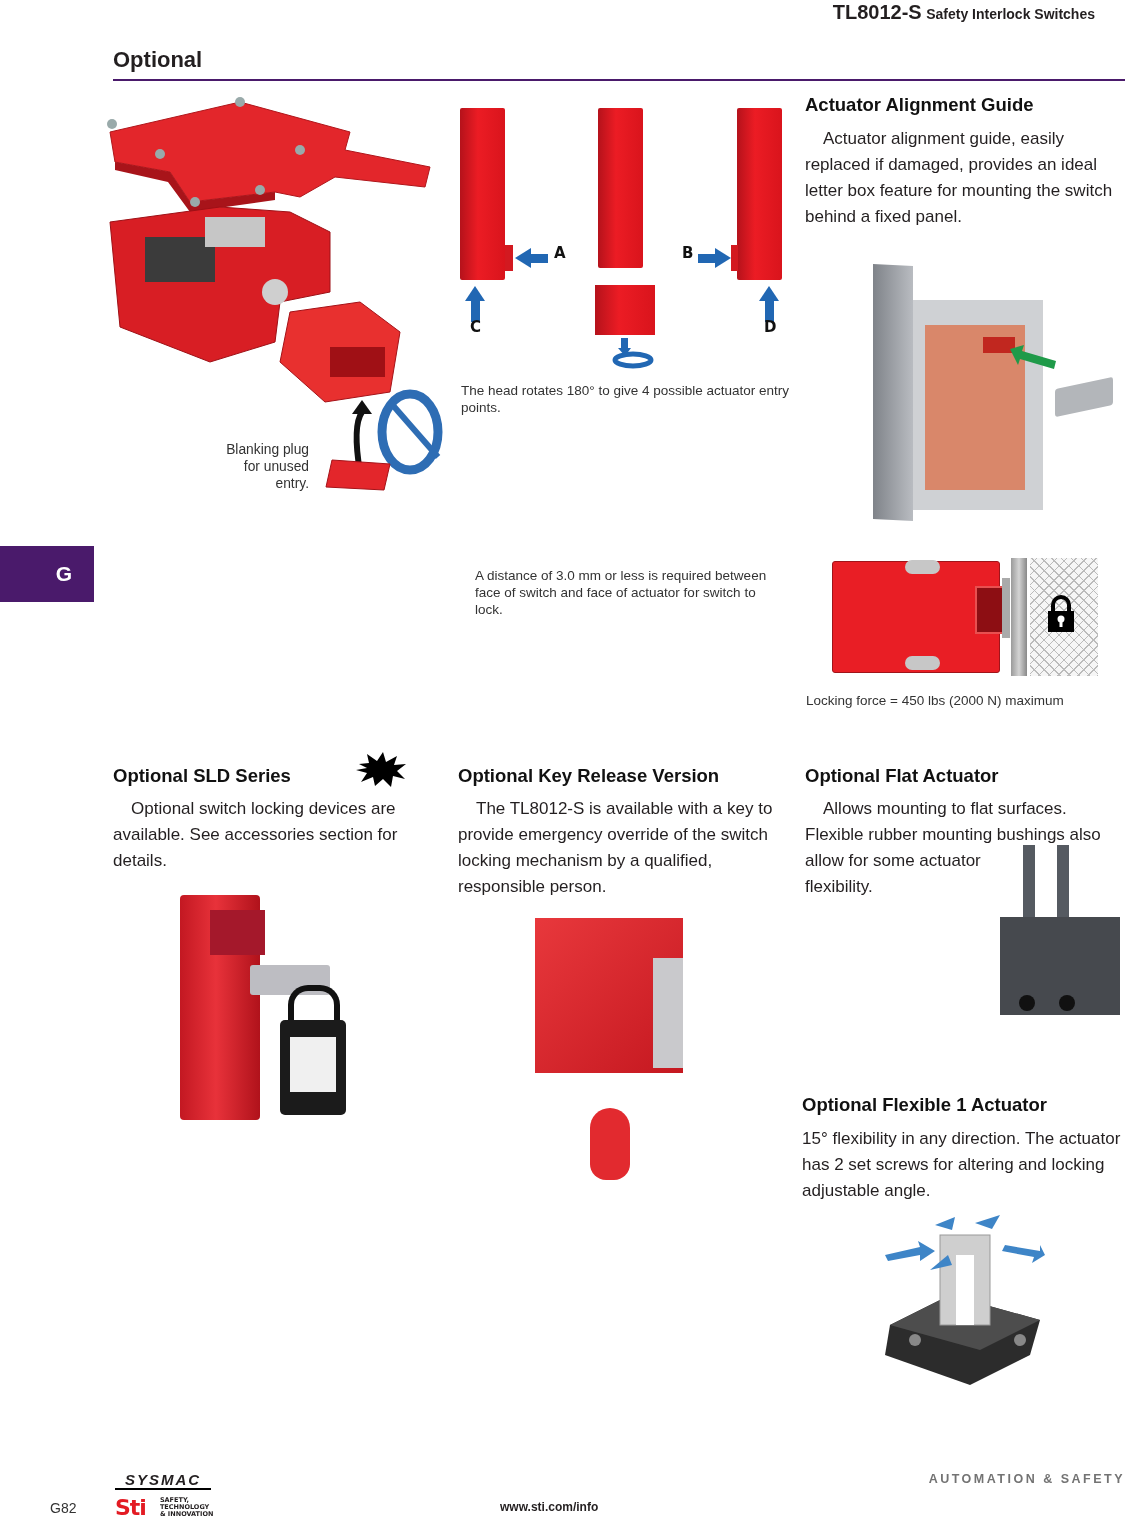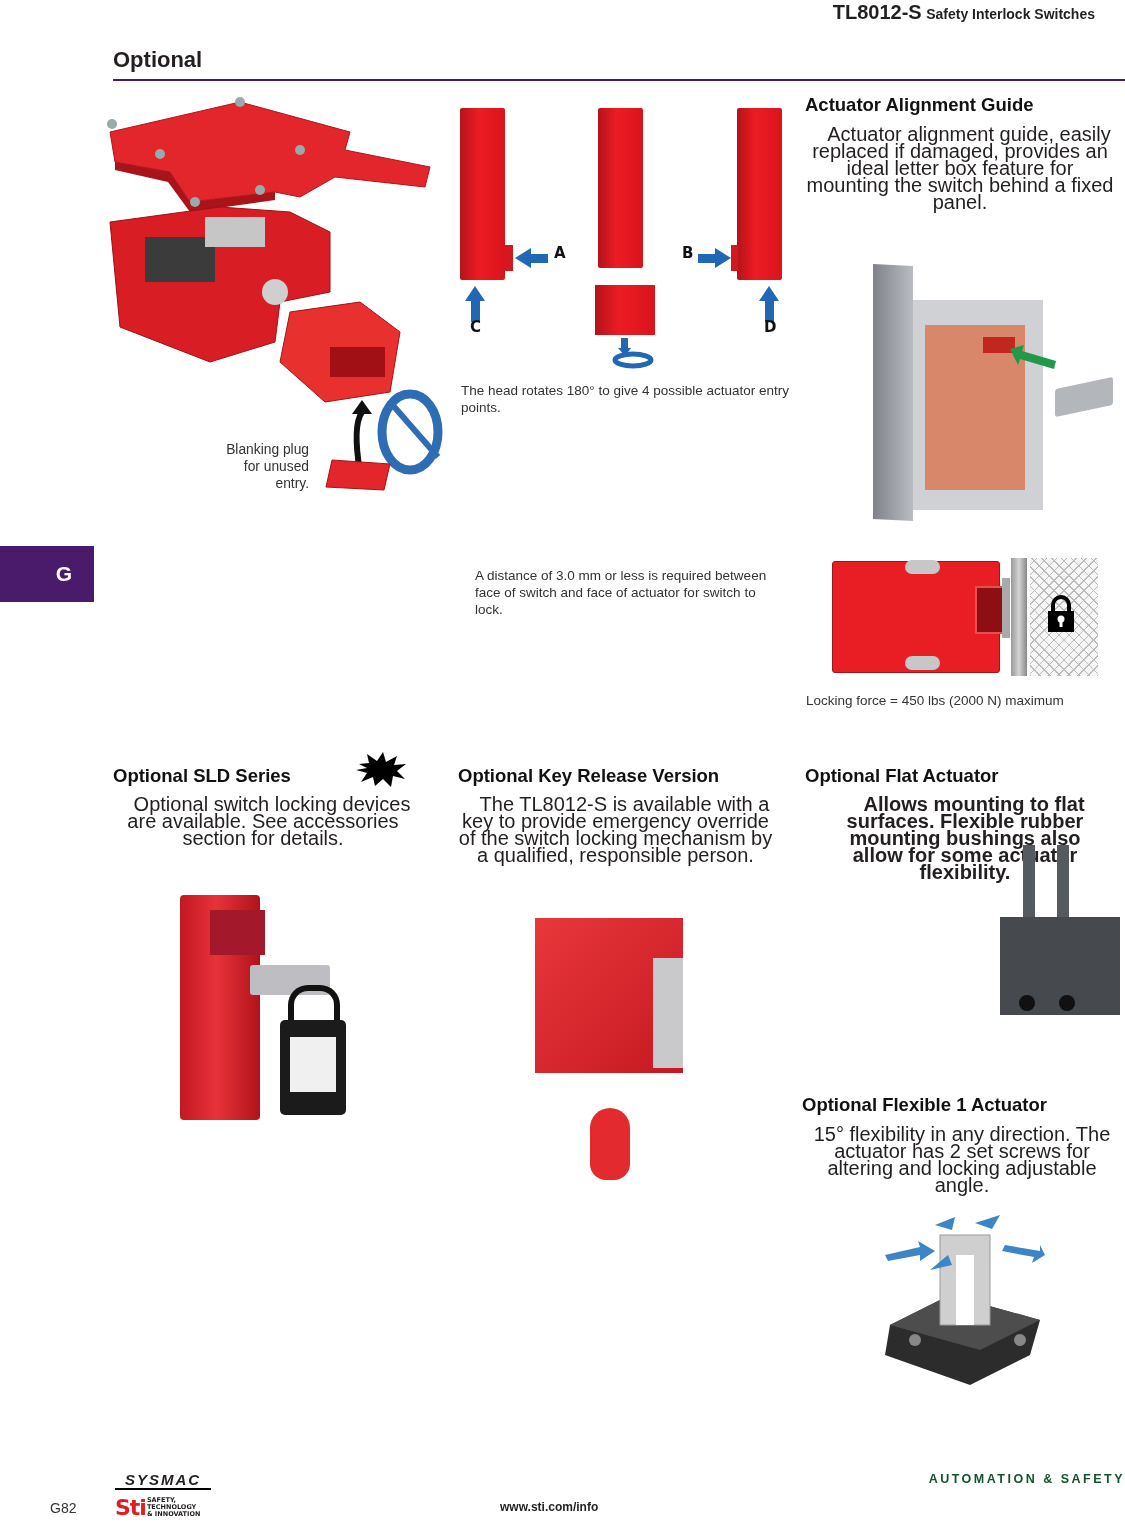--- a/index.html
+++ b/index.html
@@ -4,30 +4,30 @@
 <style>
   html, body { margin:0; padding:0; background:#fff; }
   body { width:1125px; height:1535px; position:relative; overflow:hidden;
          font-family:"Liberation Sans", sans-serif; color:#231f20; }
   .abs { position:absolute; }
   .hdr-model { font-weight:bold; font-size:20px; }
   .hdr-sub { font-weight:bold; font-size:14px; }
   .sec-title { font-weight:bold; font-size:22px; }
   .rule { background:#4a1a6b; height:2px; }
   .h3 { font-weight:bold; font-size:18.5px; color:#111; white-space:nowrap; }
-  .body { font-size:20px; line-height:17px; color:#231f20;text-align:center; }
+  .body { font-size:17px; line-height:26px; color:#231f20; }
   .indent { text-indent:18px; }
   .cap { font-size:13.5px; line-height:17px; color:#333; }
   .tab-g { background:#4a1a6b; color:#fff; font-weight:bold; font-size:21px;
            display:flex; align-items:center; justify-content:flex-end; padding-right:22px; box-sizing:border-box; }
   .letter { font-family:"DejaVu Sans", sans-serif; font-weight:bold; font-size:15px; color:#111; }
   .red { background:linear-gradient(90deg,#b5121b,#ec1c24 40%,#d9141c); }
   .footer-url { font-weight:bold; font-size:12px; }
   .omron { color:#1e73be; font-weight:bold; font-size:46px; letter-spacing:1px; font-family:"DejaVu Sans", sans-serif; }
-  .omron-sub { color:#14532d; font-weight:bold; font-size:12.5px; letter-spacing:2.5px; }
+  .omron-sub { color:#737373; font-weight:bold; font-size:12.5px; letter-spacing:2.5px; }
 </style>
 </head>
 <body>
 
 <div class="abs" style="right:30px; top:1px;">
   <span class="hdr-model">TL8012-S</span>
   <span class="hdr-sub">Safety Interlock Switches</span>
 </div>
 
 <div class="abs sec-title" style="left:113px; top:47px;">Optional</div>
@@ -154,21 +154,21 @@
 
 <div class="abs h3" style="left:458px; top:765px;text-align:center;">Optional Key Release Version</div>
 <div class="abs body indent" style="left:458px; top:796px; width:315px;">The TL8012-S is available with a key to provide emergency override of the switch locking mechanism by a qualified, responsible person.</div>
 <div class="abs" style="left:535px; top:918px; width:148px; height:272px; background:#fff;">
   <div class="abs" style="left:0; top:0; width:148px; height:155px; background:linear-gradient(135deg,#e8383c,#c51820);"></div>
   <div class="abs" style="left:118px; top:40px; width:30px; height:110px; background:#c9c9cc;"></div>
   <div class="abs" style="left:55px; top:190px; width:40px; height:72px; background:#e22a2f; border-radius:20px 20px 16px 16px;"></div>
 </div>
 
 <div class="abs h3" style="left:805px; top:765px;">Optional Flat Actuator</div>
-<div class="abs body" style="left:805px; top:796px; width:320px;font-weight:bold;">
+<div class="abs body" style="left:805px; top:796px; width:320px;">
   <div class="indent">Allows mounting to flat surfaces. Flexible rubber mounting bushings also</div>
   <div>allow for some actuator</div>
   <div>flexibility.</div>
 </div>
 <div class="abs" style="left:995px; top:845px; width:130px; height:172px;">
   <div class="abs" style="left:28px; top:0; width:12px; height:75px; background:#555a61;"></div>
   <div class="abs" style="left:62px; top:0; width:12px; height:75px; background:#555a61;"></div>
   <div class="abs" style="left:5px; top:72px; width:120px; height:98px; background:#46494e;"></div>
   <div class="abs" style="left:24px; top:150px; width:16px; height:16px; background:#111; border-radius:50%;"></div>
   <div class="abs" style="left:64px; top:150px; width:16px; height:16px; background:#111; border-radius:50%;"></div>
@@ -189,21 +189,21 @@
     <polygon points="55,10 75,2 72,15"></polygon>
       <polygon points="95,8 120,0 112,14"></polygon>
     <polygon points="50,55 68,40 72,50"></polygon>
   </g>
 </svg>
 
 <div class="abs" style="left:50px; top:1500px; font-size:14px; color:#333;">G82</div>
 <div class="abs" style="left:115px; top:1472px; width:96px;">
   <div style="font-style:italic; font-weight:bold; font-size:15px; letter-spacing:2px; text-align:center; border-bottom:2px solid #000; line-height:16px;">SYSMAC</div>
 </div>
-<div class="abs" style="left:115px; top:1495px; display:flex; align-items:center; gap:1px;">
+<div class="abs" style="left:115px; top:1495px; display:flex; align-items:center; gap:14px;">
   <span style="color:#e31b23; font-weight:bold; font-size:22px; font-family:'DejaVu Sans',sans-serif; letter-spacing:-1px;">Sti</span>
   <div style="font-size:6.5px; font-weight:bold; line-height:7px; font-family:'DejaVu Sans',sans-serif;">
     <div>SAFETY,</div>
     <div>TECHNOLOGY</div>
     <div>&amp; INNOVATION</div>
   </div>
 </div>
 <div class="abs footer-url" style="left:500px; top:1500px;">www.sti.com/info</div>
 <div class="abs" style="left:925px; top:1470px; width:200px; text-align:right;">
   <div class="omron-sub" style="margin-top:2px;">AUTOMATION &amp; SAFETY</div>

